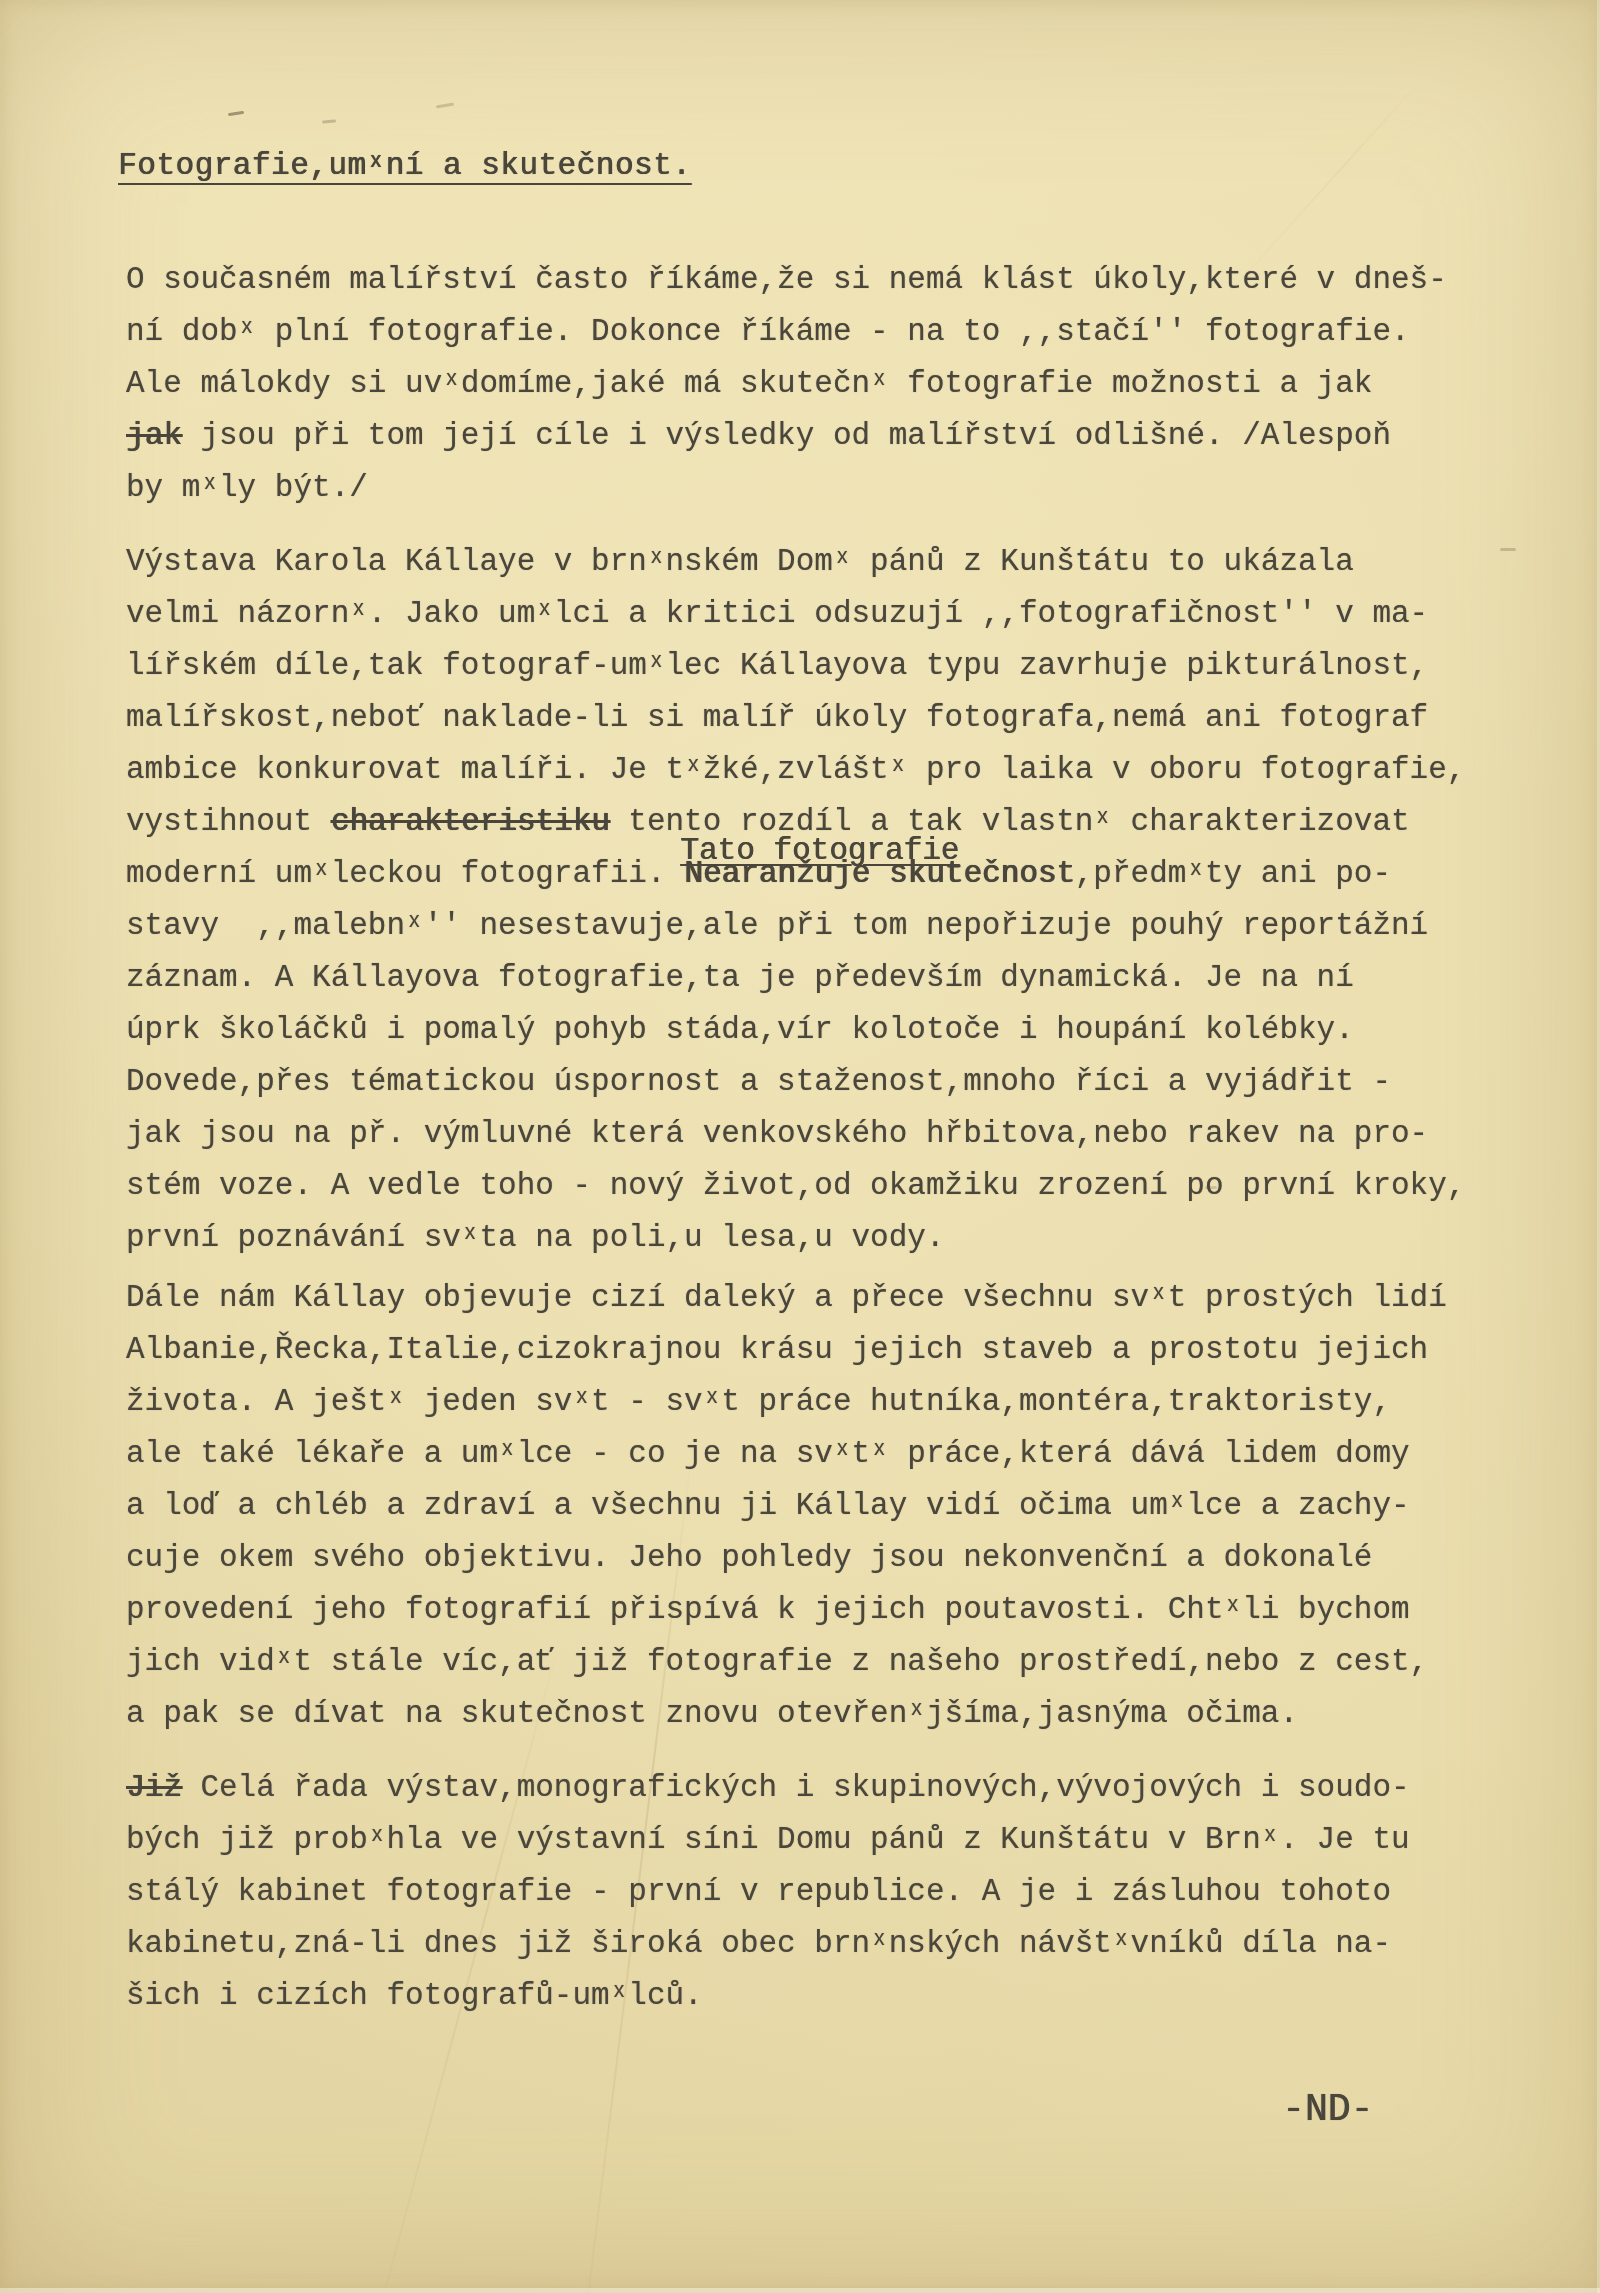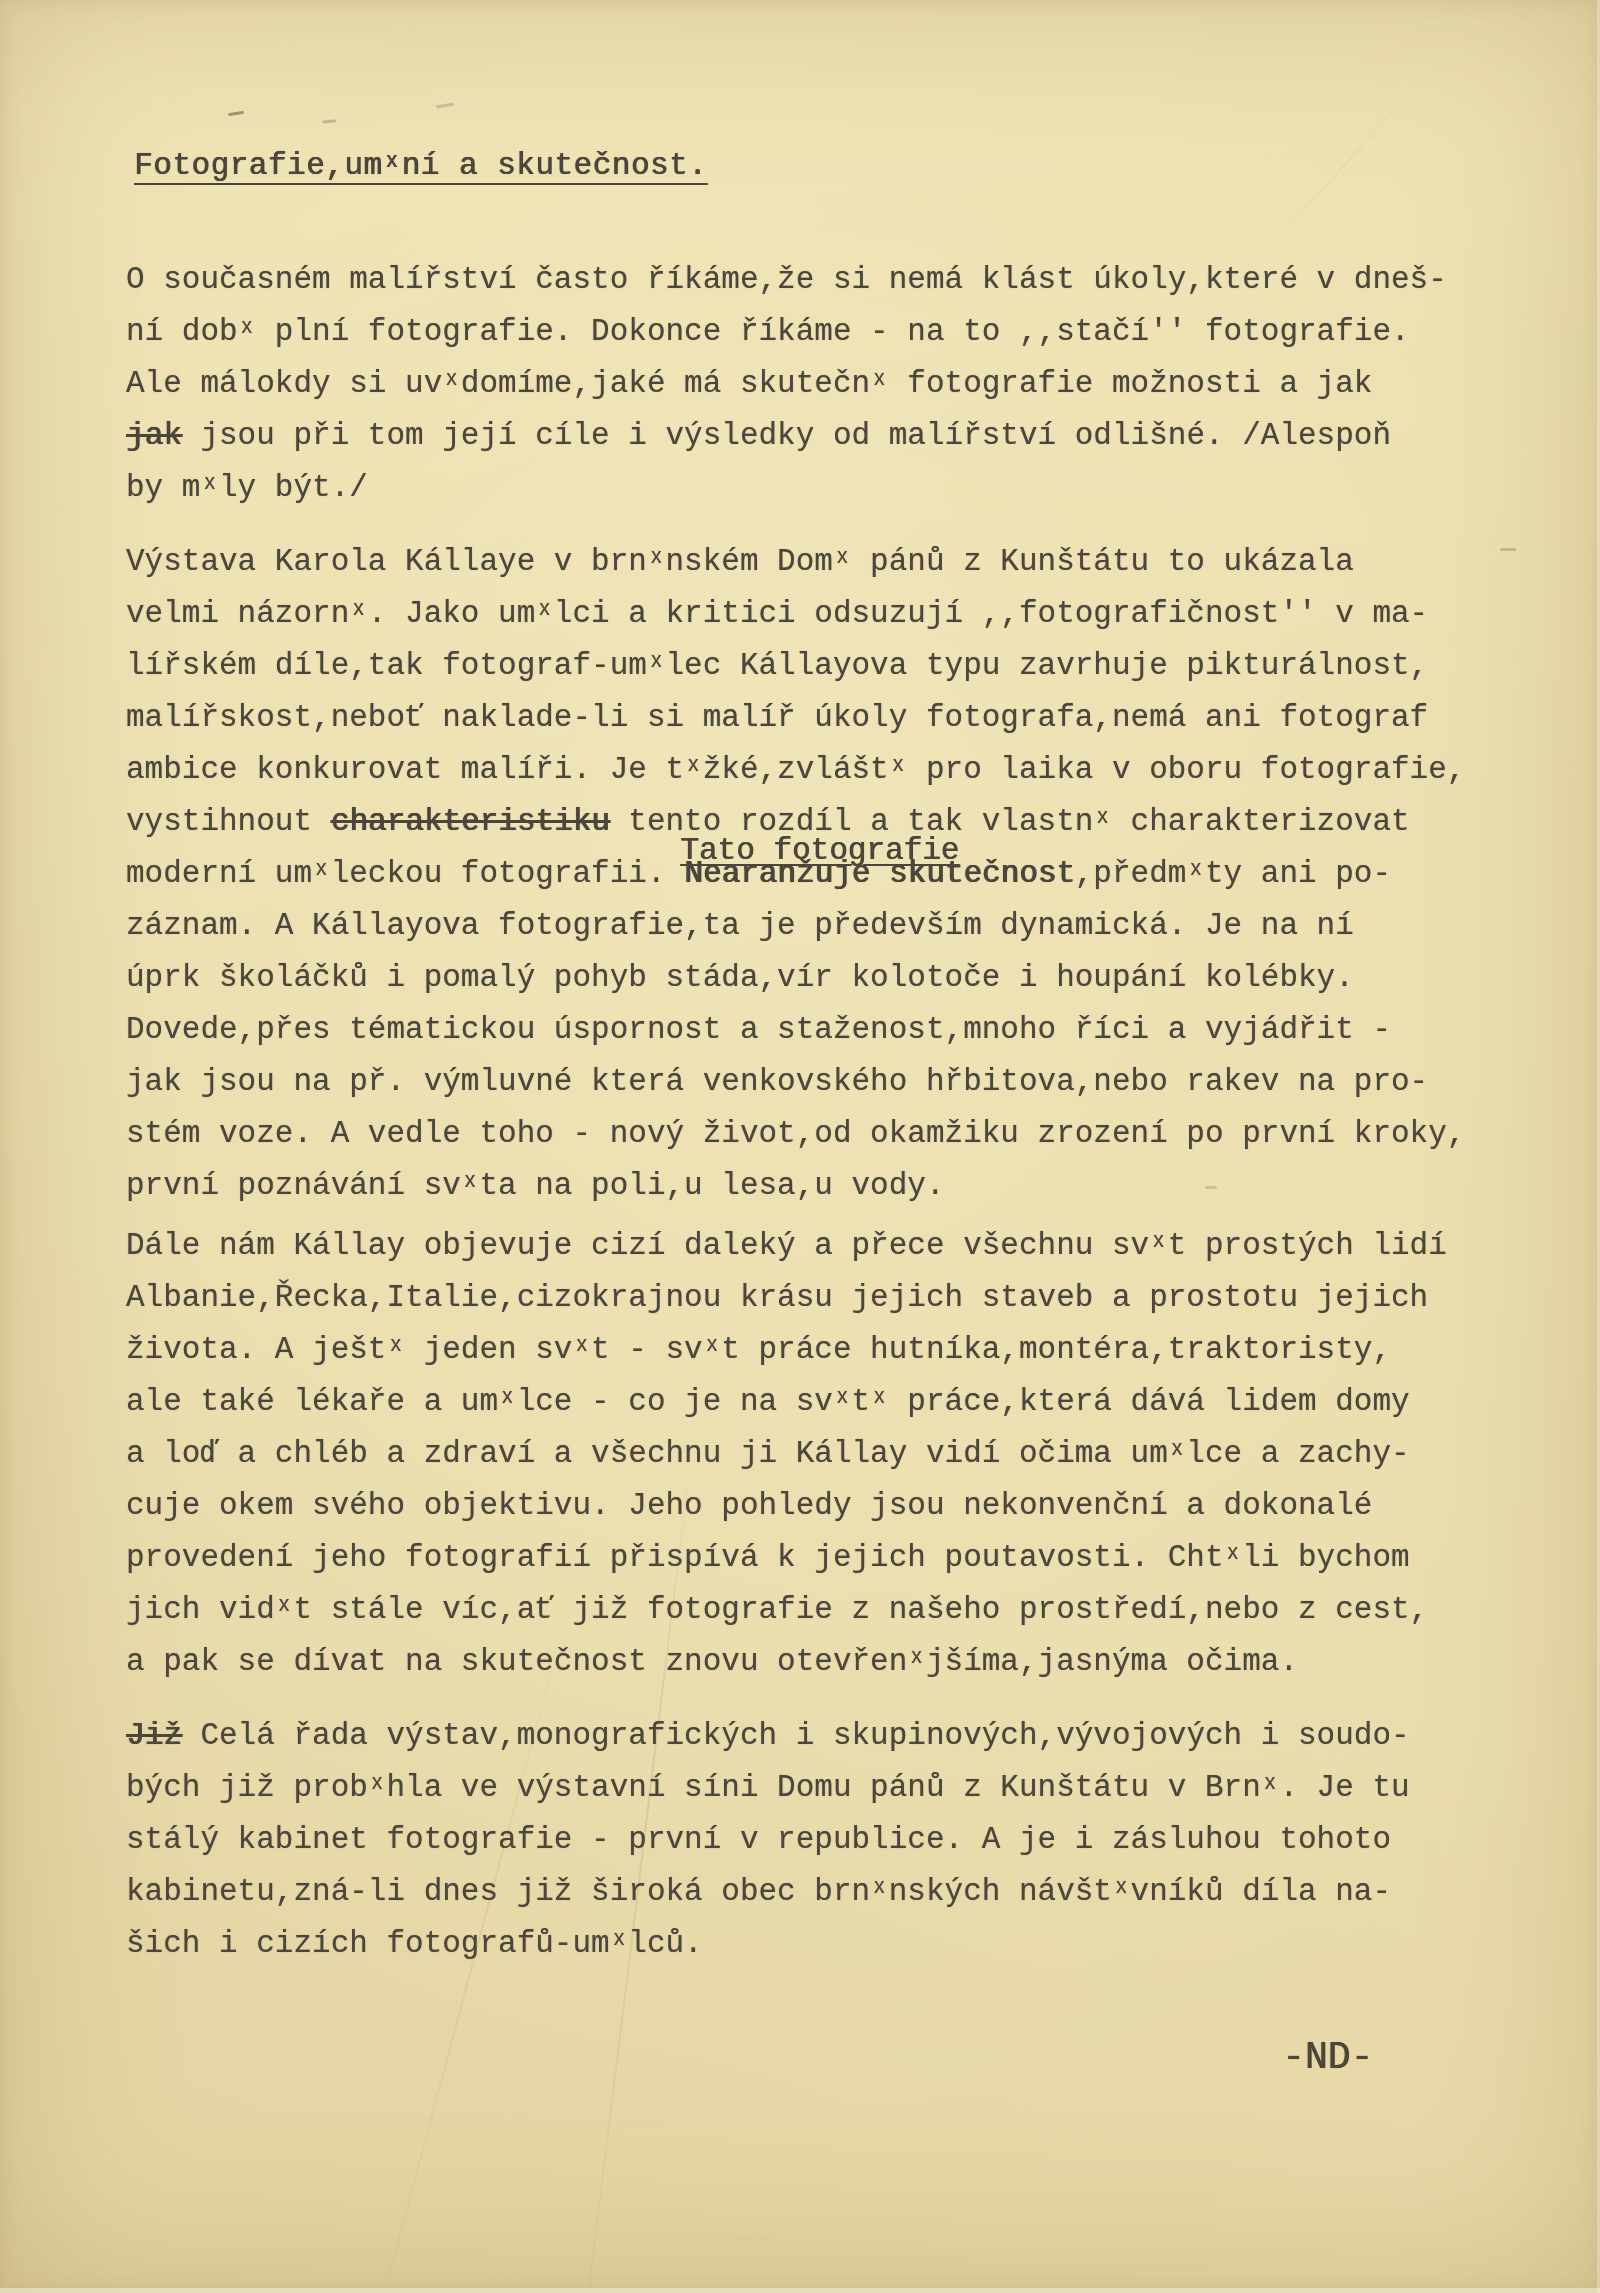--- a/index.html
+++ b/index.html
@@ -32,21 +32,21 @@
   .mark.m2{left:322px;top:120px;width:14px;transform:rotate(-4deg);opacity:.55}
   .mark.m3{left:436px;top:104px;width:18px;transform:rotate(-10deg);opacity:.45}
   .mark.m4{left:1500px;top:548px;width:16px;opacity:.5}
   .mark.m5{left:1205px;top:1186px;width:12px;opacity:.4}
 
   .content{position:absolute;left:118px;top:140px;width:1440px}
   .title{
     font-size:31px;line-height:52px;letter-spacing:.5px;
     text-decoration:underline;text-underline-offset:9px;text-decoration-thickness:2px;
     text-shadow:.7px 0 0 currentColor, 0 0 1px rgba(70,62,48,.55);
-    margin:0 0 62px 16px;
+    margin:0 0 62px 0;
   }
   .paragraph{margin:8px}
   .paragraph.gapped{margin-top:22px}
   .line{
     font-size:31px;line-height:52px;white-space:pre;
     text-shadow:0 0 1px rgba(70,62,48,.5);
   }
   .seg{white-space:pre}
   .seg.struck{
     text-decoration:line-through;text-decoration-thickness:3px;
@@ -90,20 +90,21 @@
         <div class="line"><span class="seg">by mˣly být./</span></div>
       </div>
       <div class="paragraph gapped">
         <div class="line"><span class="seg">Výstava Karola Kállaye v brnˣnském Domˣ pánů z Kunštátu to ukázala</span></div>
         <div class="line"><span class="seg">velmi názornˣ. Jako umˣlci a kritici odsuzují ,,fotografičnost'' v ma-</span></div>
         <div class="line"><span class="seg">lířském díle,tak fotograf-umˣlec Kállayova typu zavrhuje pikturálnost,</span></div>
         <div class="line"><span class="seg">malířskost,neboť naklade-li si malíř úkoly fotografa,nemá ani fotograf</span></div>
         <div class="line"><span class="seg">ambice konkurovat malíři. Je tˣžké,zvláštˣ pro laika v oboru fotografie,</span></div>
         <div class="line"><span class="seg">vystihnout </span><span class="seg struck">charakteristiku</span><span class="seg"> tento rozdíl a tak vlastnˣ charakterizovat</span></div>
         <div class="line"><span class="seg">moderní umˣleckou fotografii. </span><span class="seg insert">Tato fotografie</span><span class="seg over">Nearanžuje skutečnost</span><span class="seg">,předmˣty ani po-</span></div>
+        <div class="line"><span class="seg">stavy  ,,malebnˣ'' nesestavuje,ale při tom nepořizuje pouhý reportážní</span></div>
         <div class="line"><span class="seg">záznam. A Kállayova fotografie,ta je především dynamická. Je na ní</span></div>
         <div class="line"><span class="seg">úprk školáčků i pomalý pohyb stáda,vír kolotoče i houpání kolébky.</span></div>
         <div class="line"><span class="seg">Dovede,přes tématickou úspornost a staženost,mnoho říci a vyjádřit -</span></div>
         <div class="line"><span class="seg">jak jsou na př. výmluvné která venkovského hřbitova,nebo rakev na pro-</span></div>
         <div class="line"><span class="seg">stém voze. A vedle toho - nový život,od okamžiku zrození po první kroky,</span></div>
         <div class="line"><span class="seg">první poznávání svˣta na poli,u lesa,u vody.</span></div>
       </div>
       <div class="paragraph">
         <div class="line"><span class="seg">Dále nám Kállay objevuje cizí daleký a přece všechnu svˣt prostých lidí</span></div>
         <div class="line"><span class="seg">Albanie,Řecka,Italie,cizokrajnou krásu jejich staveb a prostotu jejich</span></div>

